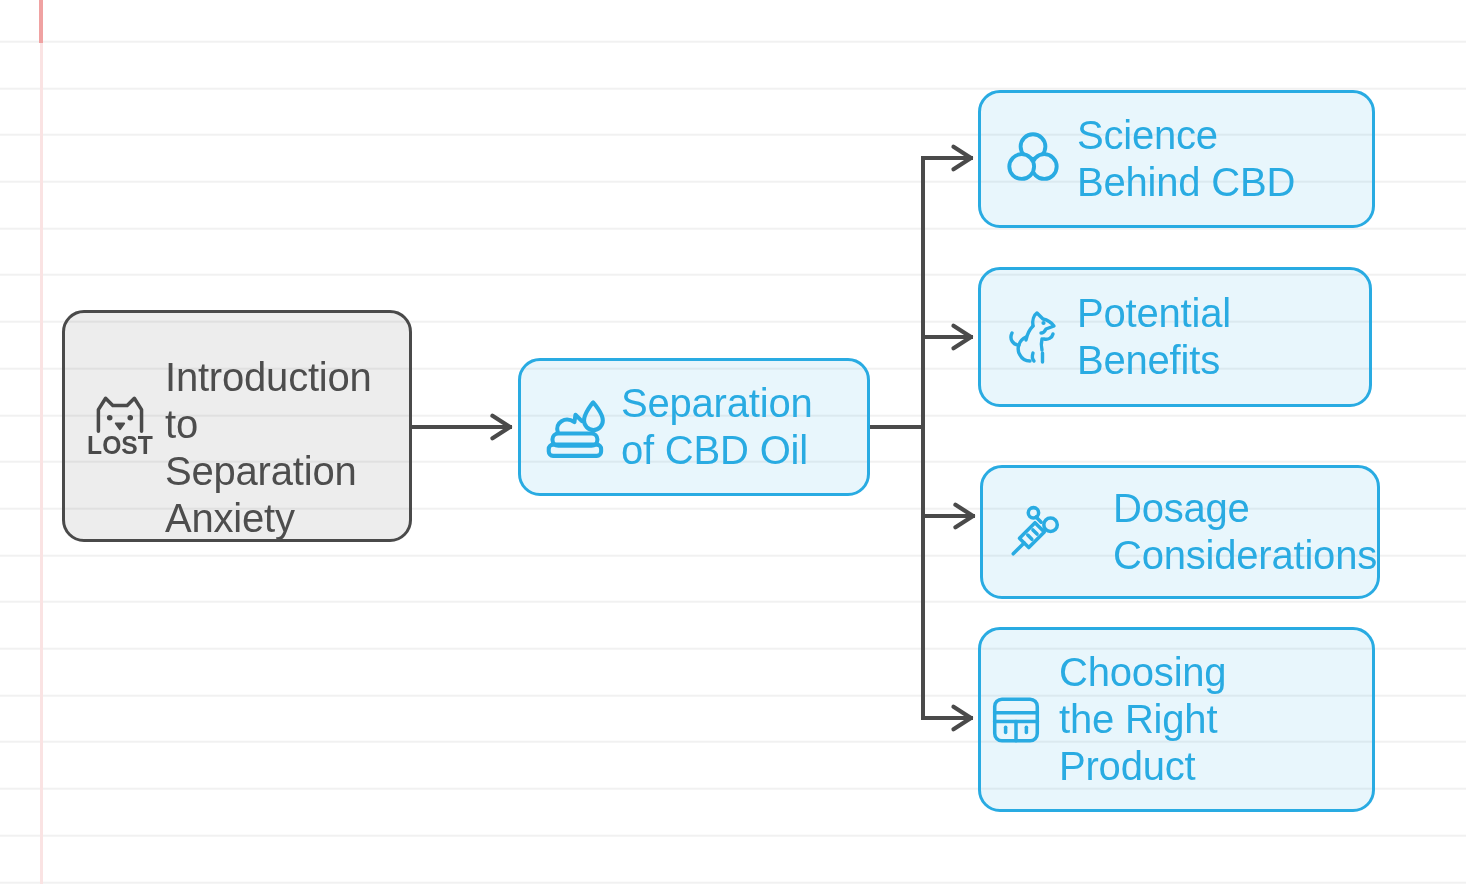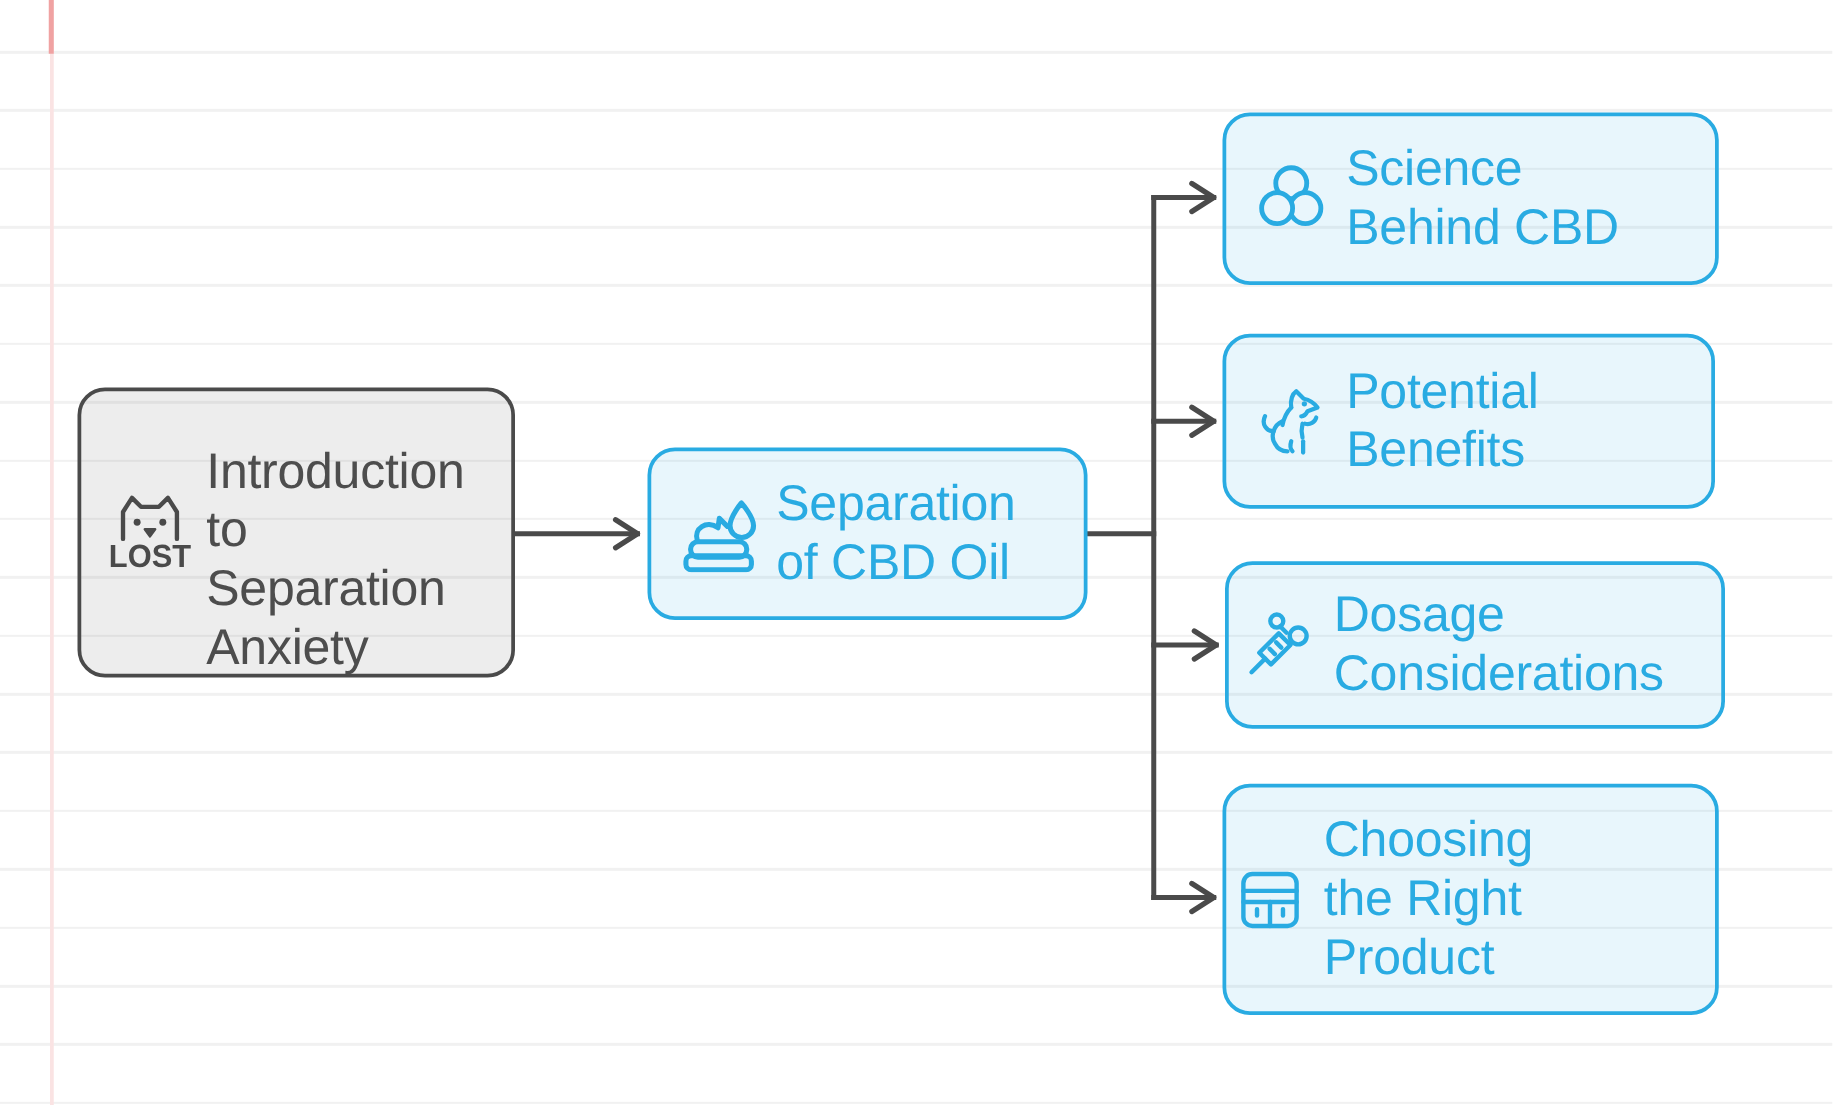--- a/index.html
+++ b/index.html
@@ -106,21 +106,21 @@
         <path d="M37 30 C36 34 36 37 37 41"></path>
         <path d="M37.5 44 L37.5 53"></path>
         <path d="M14 36 C8 36 4 30 7 24"></path>
       </g>
       <circle cx="38.5" cy="14" r="2.1" fill="#29abe2"></circle>
     </svg>
     <div class="node-label" style="margin-left:16px;">Potential
 Benefits</div>
   </div>
 
-  <div class="node node-blue" style="left:980px;top:449px;width:400px;height:134px;padding-left:12px;">
+  <div class="node node-blue" style="left:980px;top:465px;width:400px;height:134px;padding-left:24px;justify-content:space-between;">
     <svg class="node-icon" width="56" height="56" viewBox="0 0 54 54">
       <g fill="none" stroke="#29abe2" stroke-width="3.4" stroke-linecap="round" stroke-linejoin="round">
         <circle cx="25.5" cy="8.5" r="5"></circle>
         <circle cx="42" cy="20" r="6.5"></circle>
         <path d="M28 12.5 L33 17.5"></path>
         <path d="M12 33 L21 42 L36 27 L27 18 Z"></path>
         <path d="M20 30 L24 34"></path>
         <path d="M25 25 L29 29"></path>
         <path d="M16.5 37.5 L6 48"></path>
       </g>

